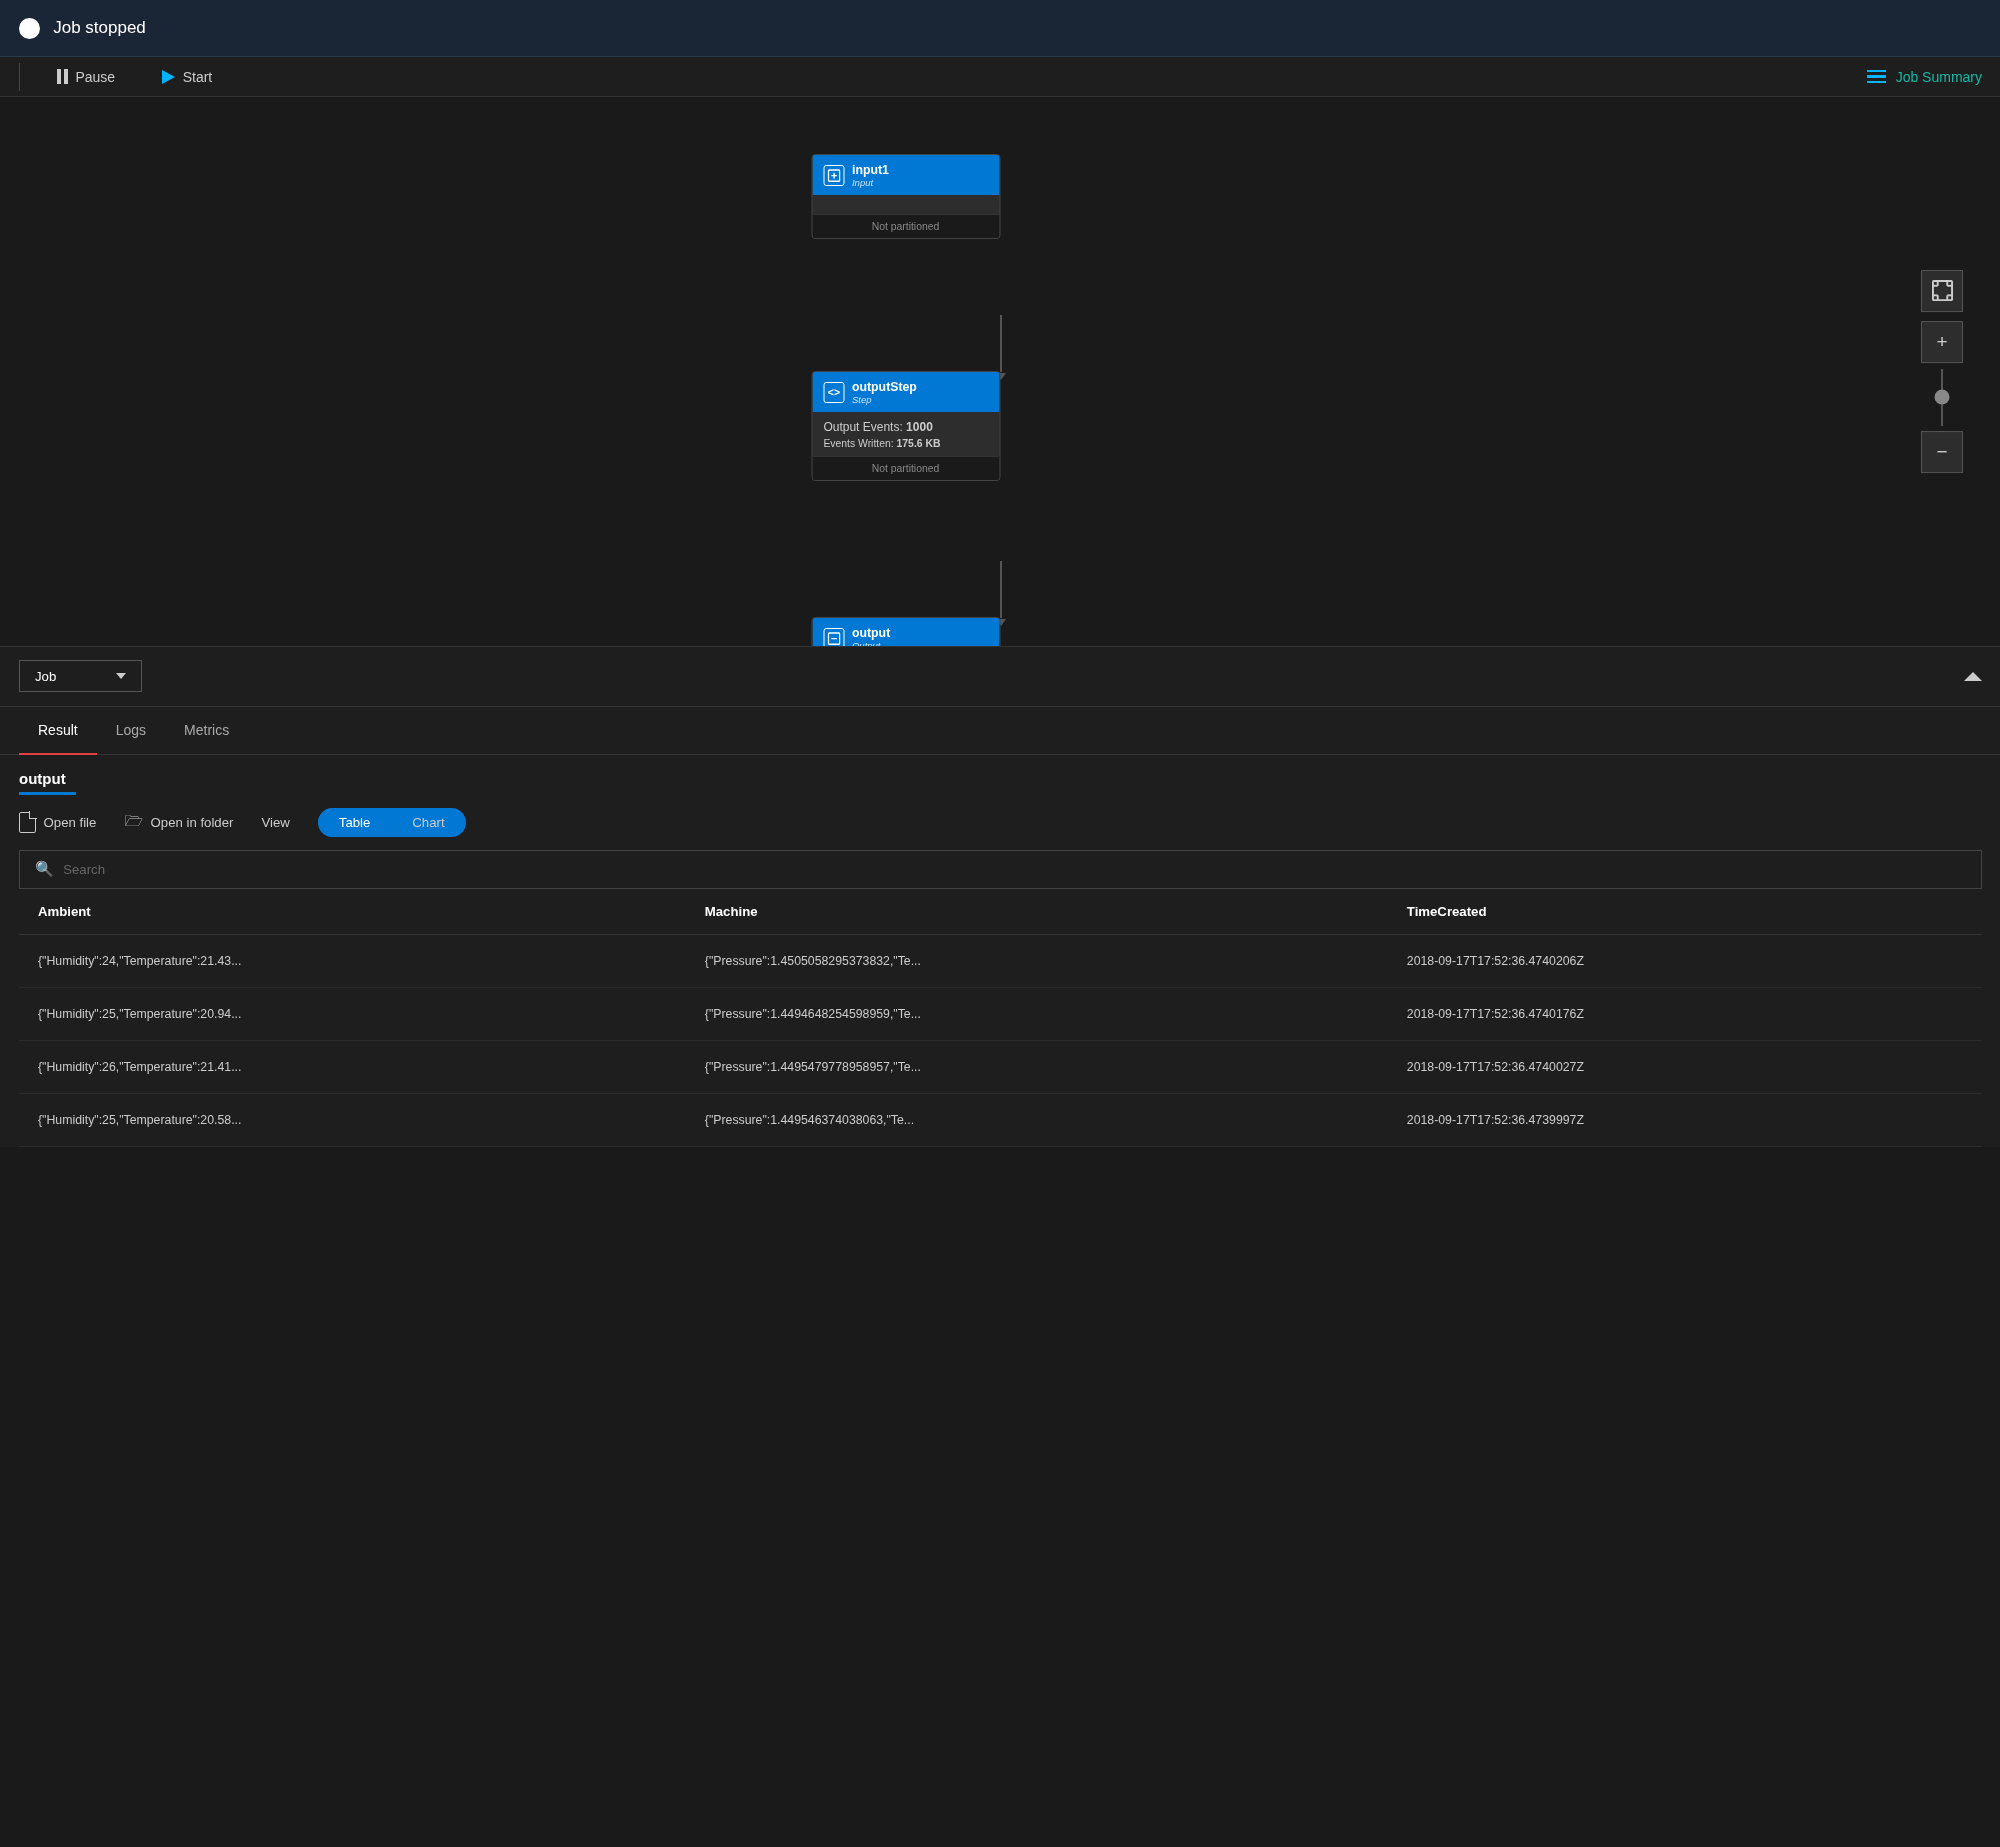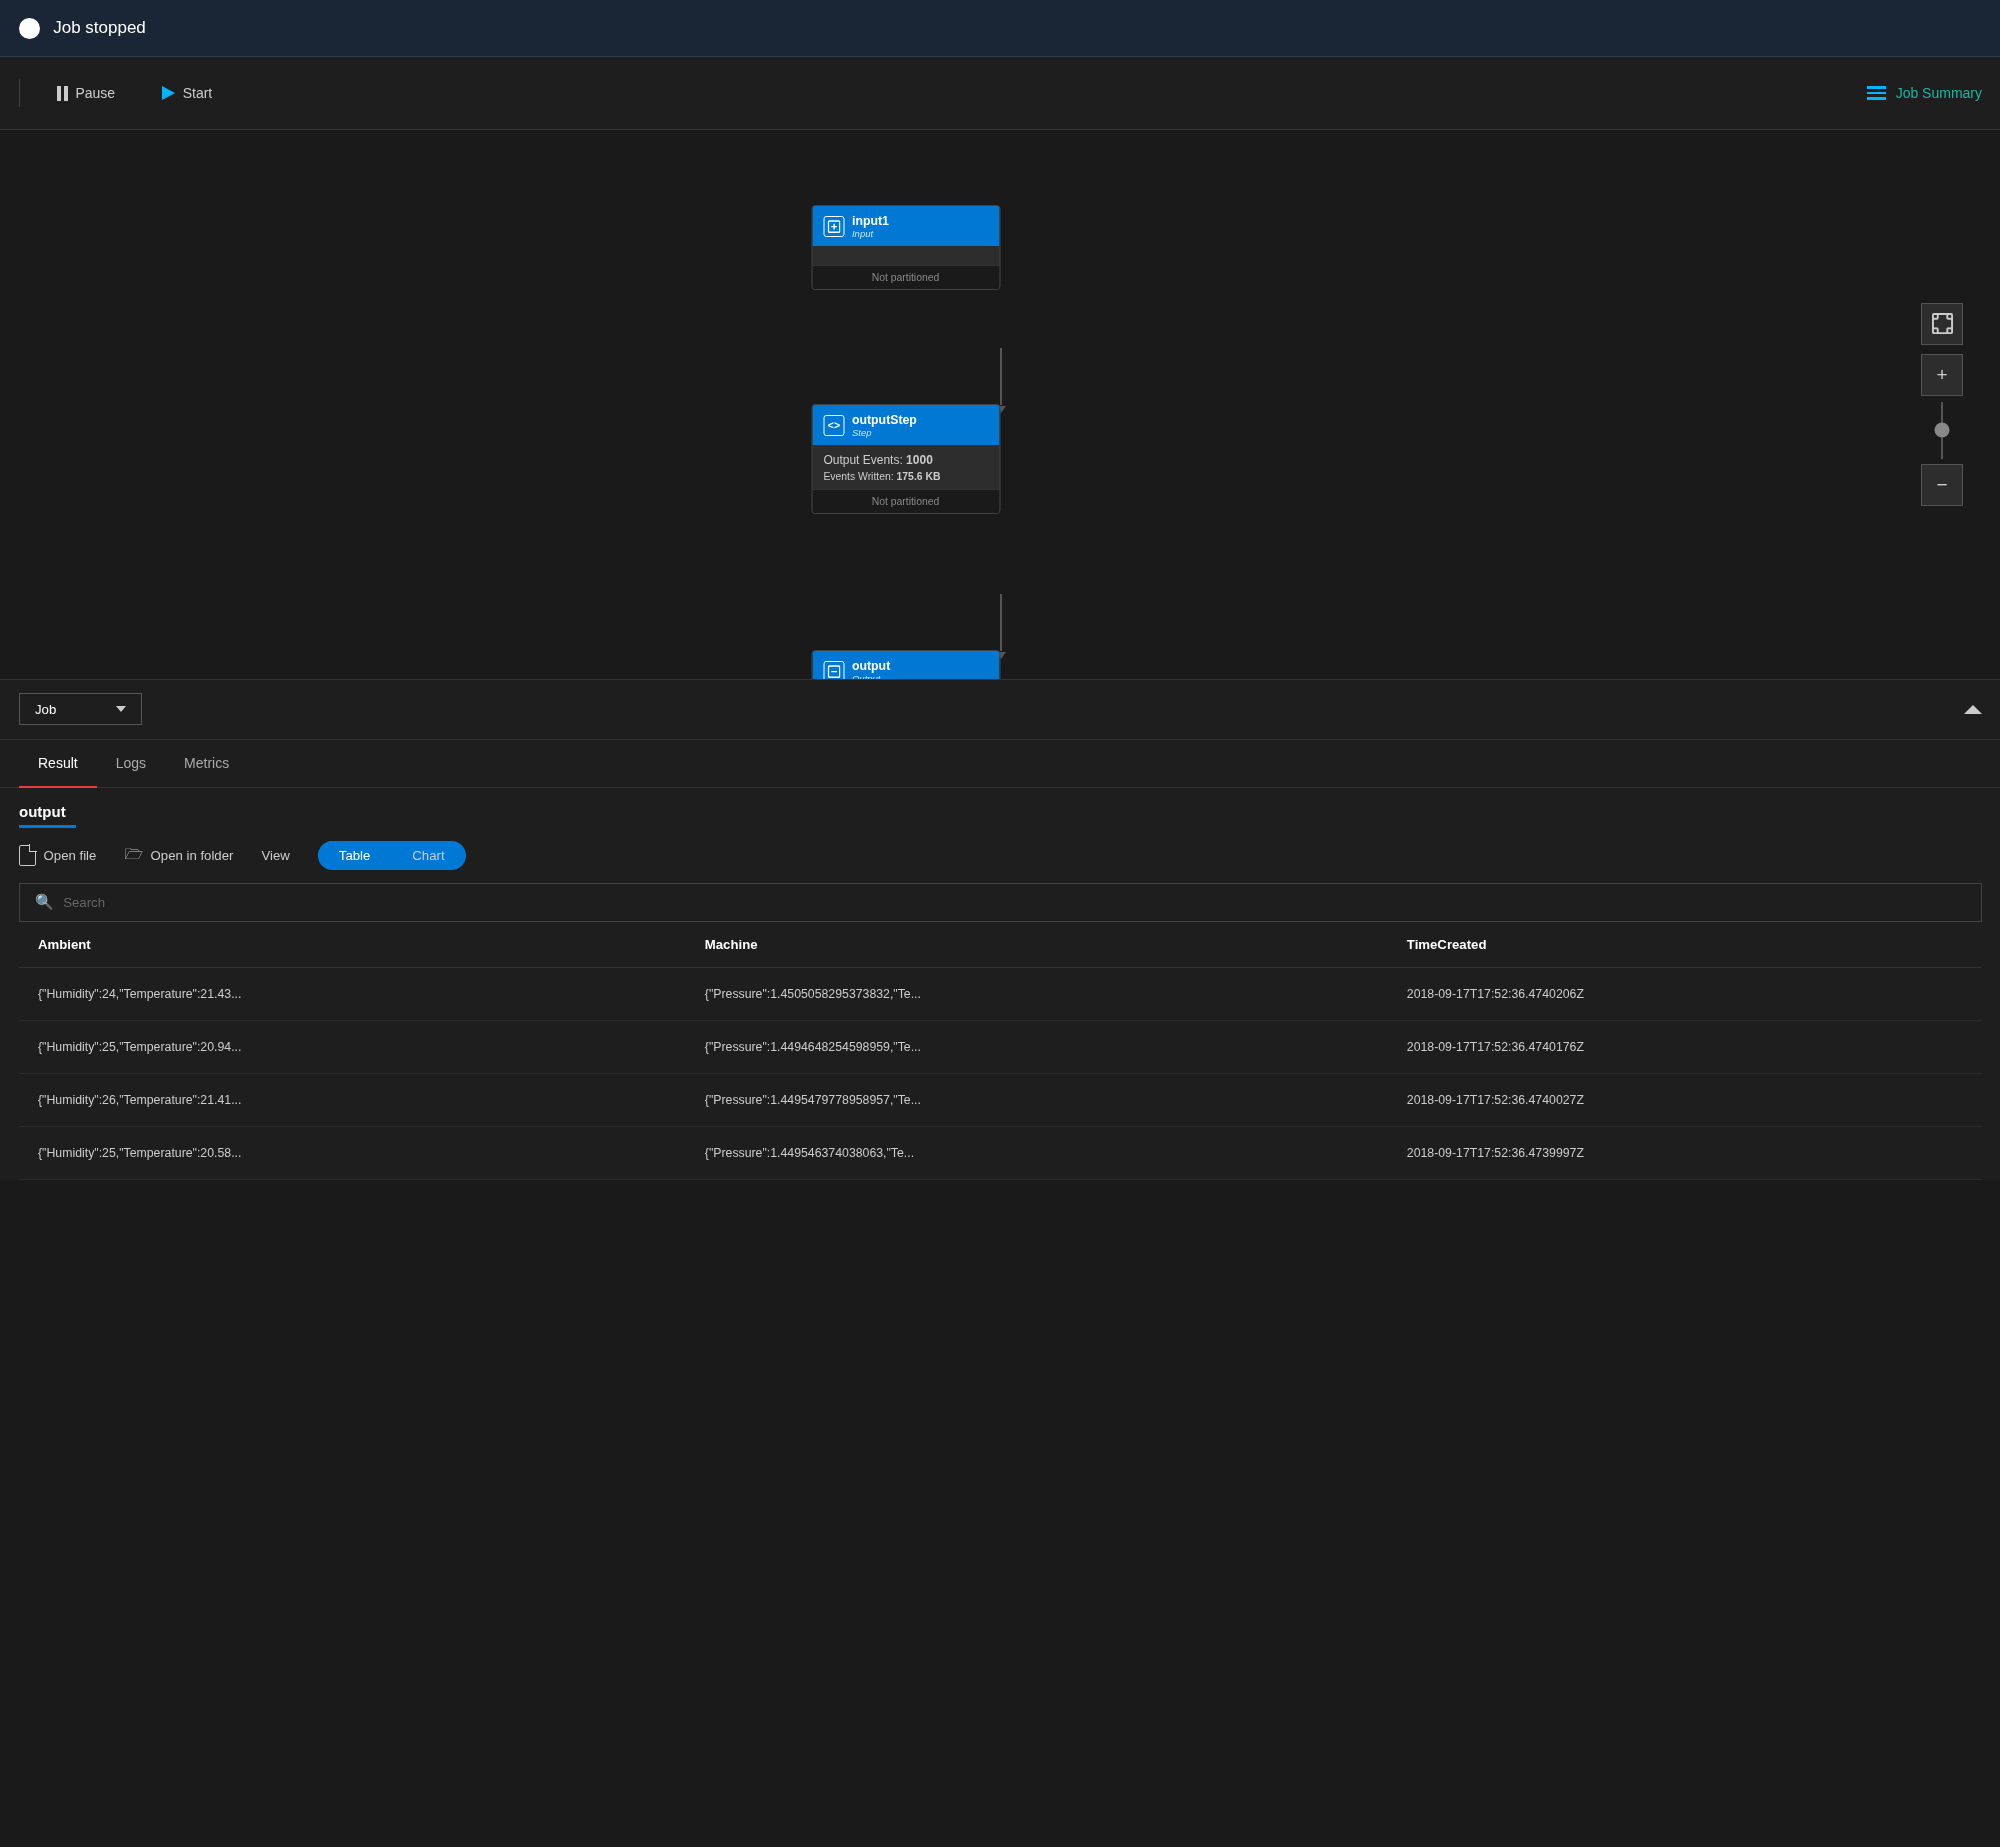--- a/index.html
+++ b/index.html
@@ -32,21 +32,21 @@
     }
     .top-bar-title {
       color: #ffffff;
       font-size: 17px;
       font-weight: 400;
     }
 
     
     .toolbar {
       background: #1e1e1e;
-      height: 73px;
+      height: 40px;
       display: flex;
       align-items: center;
       padding: 0 19px;
       border-bottom: 0.9px solid #333;
       justify-content: space-between;
     }
     .toolbar-left {
       display: flex;
       align-items: center;
       gap: 28px;
@@ -458,21 +458,21 @@
       <div class="job-summary-line"></div>
       <div class="job-summary-line"></div>
       <div class="job-summary-line"></div>
     </div>
     <span>Job Summary</span>
   </div>
 </div>
 
 <div class="diagram-area">
 
-  <div class="node-container" style="top: 75px; left: 50%; margin-left: -95px;">
+  <div class="node-container" style="top: 57px; left: 50%; margin-left: -95px;">
     <div class="node">
       <div class="node-header">
         <div class="node-icon-box">
           <svg width="13.2" height="13.2" viewBox="0 0 14 14" fill="none">
             <rect x="1" y="1" width="12" height="12" stroke="white" stroke-width="1.5" fill="none" rx="1"></rect>
             <line x1="4" y1="7" x2="10" y2="7" stroke="white" stroke-width="1.5"></line>
             <line x1="7" y1="4" x2="7" y2="10" stroke="white" stroke-width="1.5"></line>
           </svg>
         </div>
         <div>

